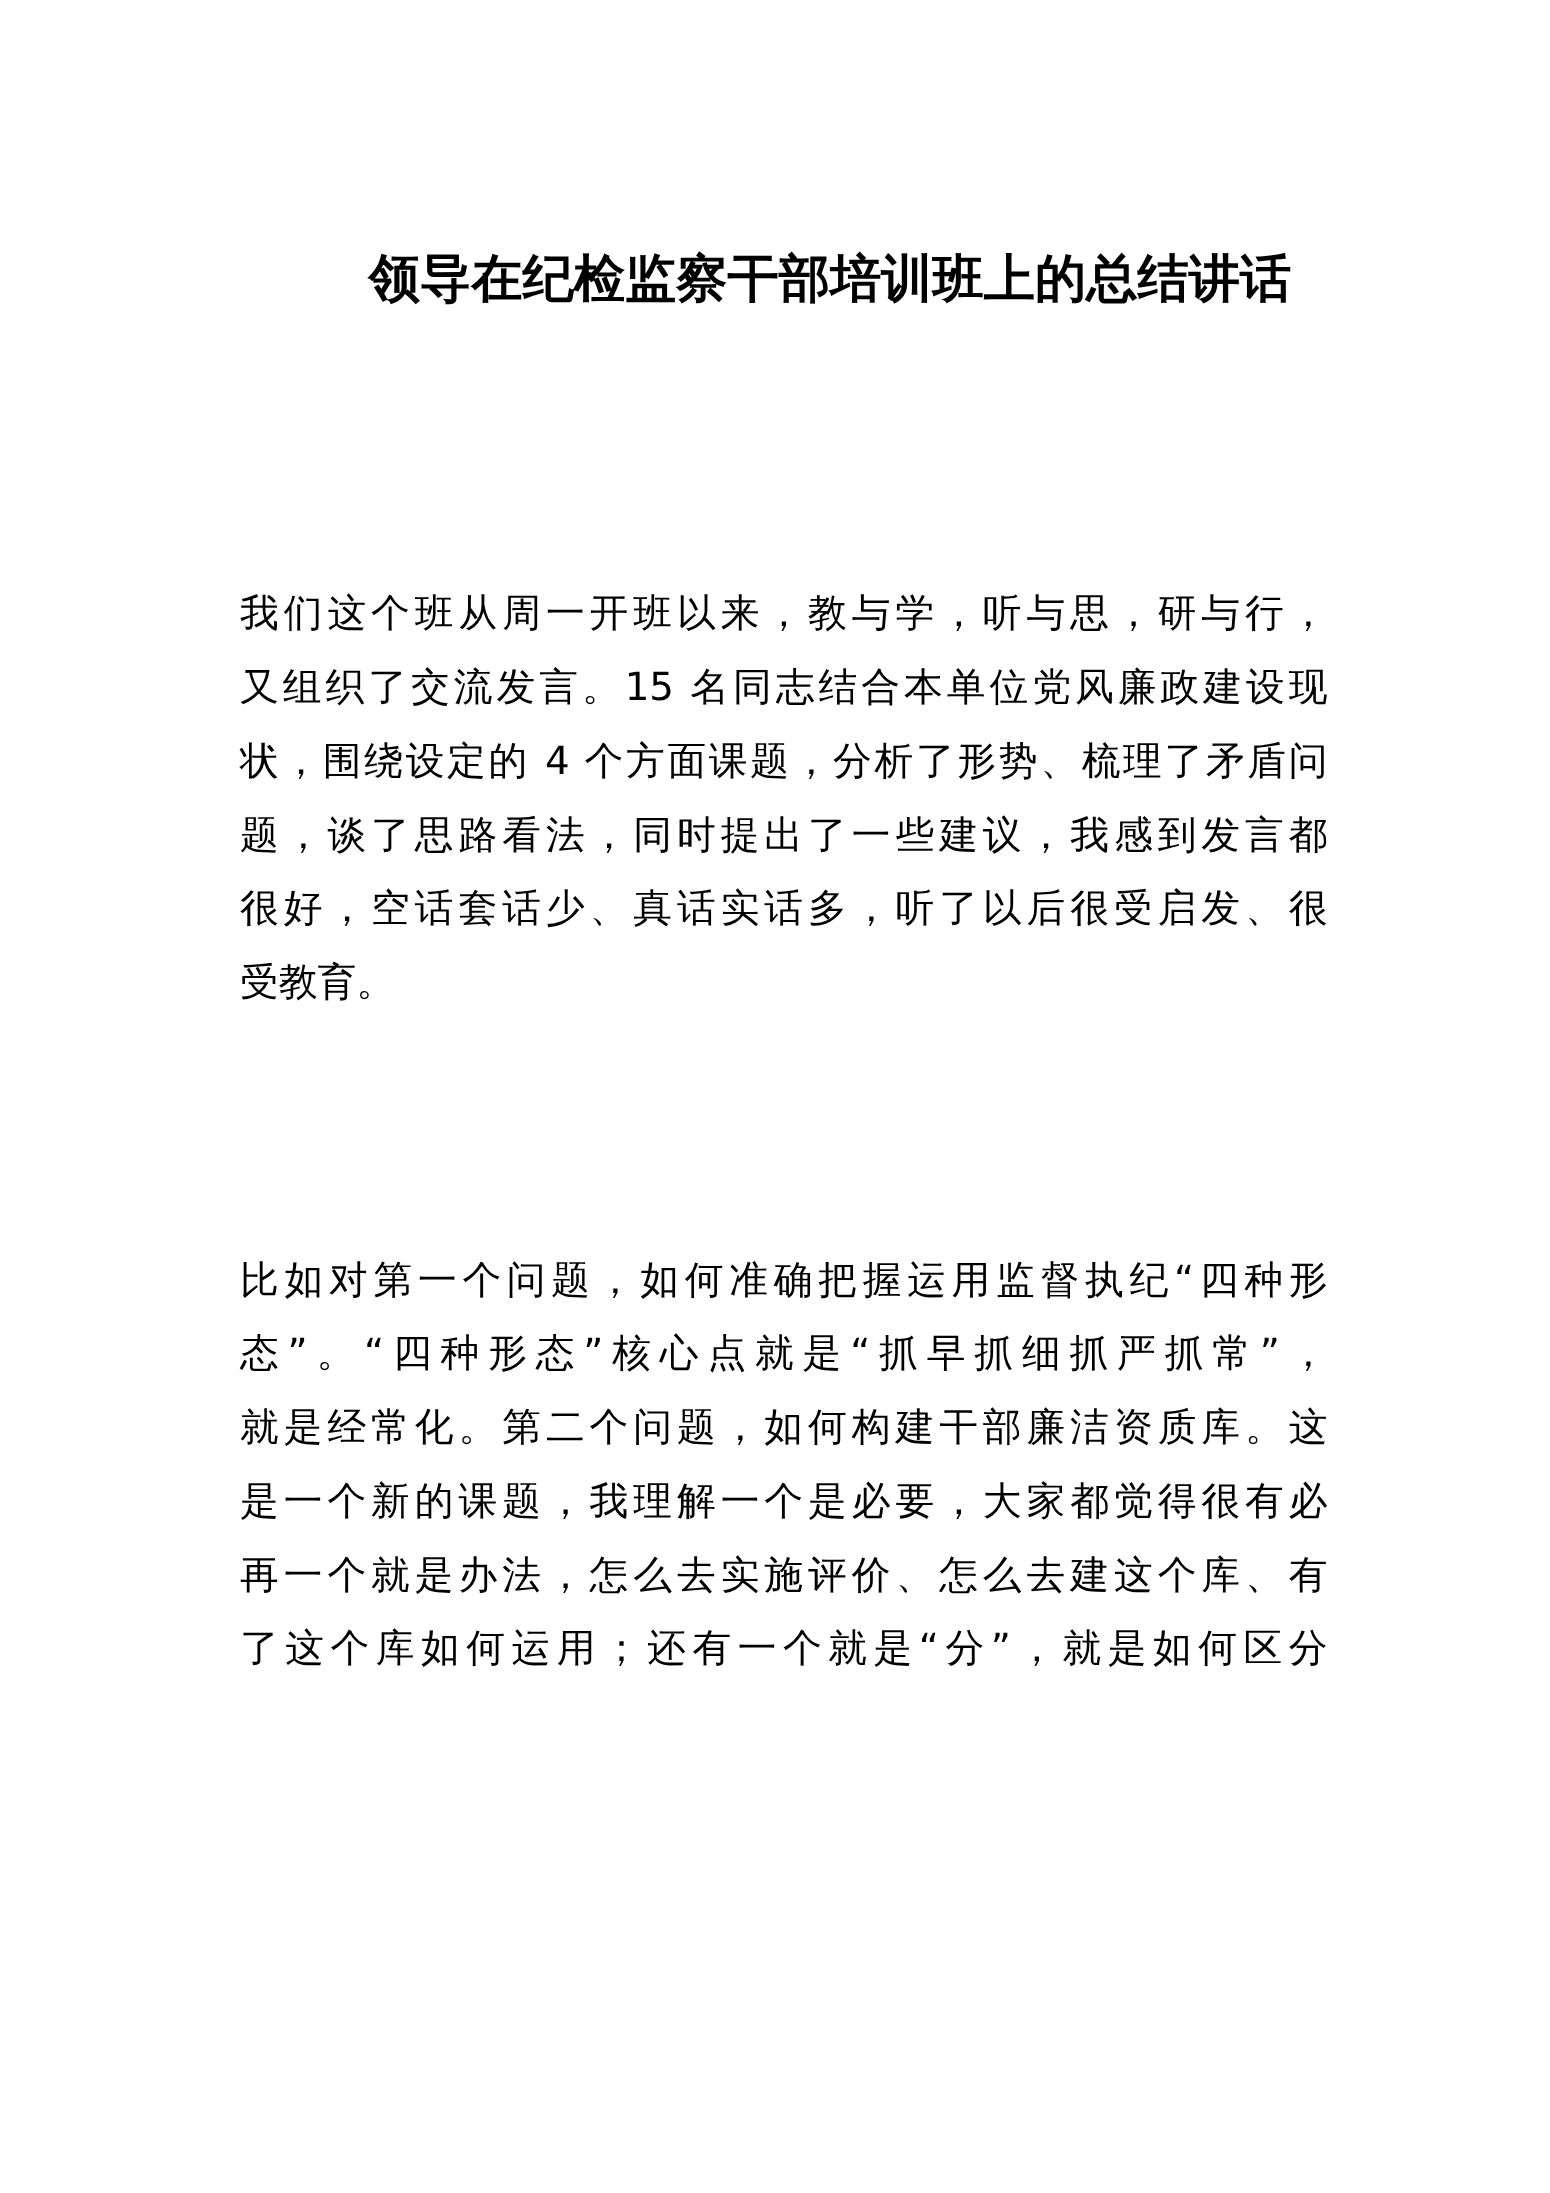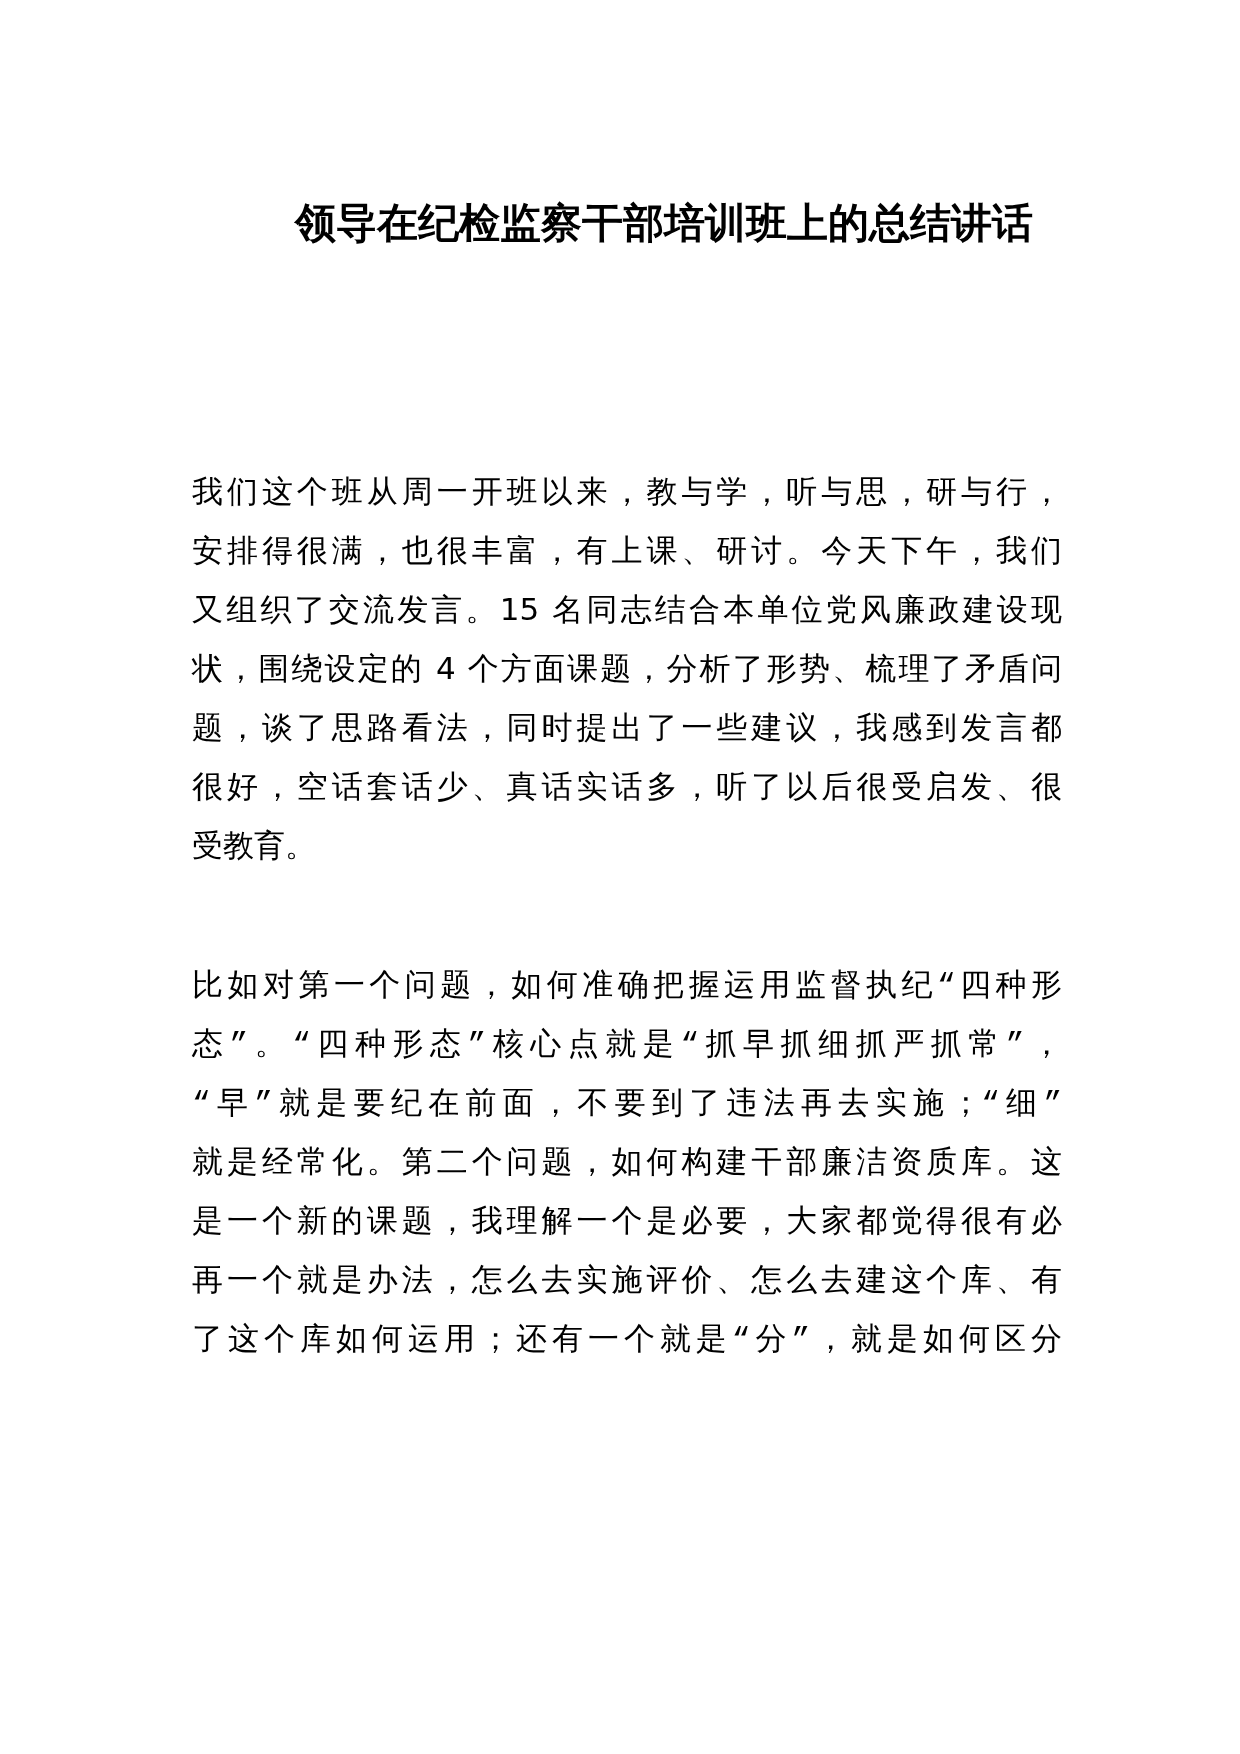--- a/index.html
+++ b/index.html
@@ -46,40 +46,38 @@
       height: 59px;
       line-height: 59px;
       white-space: nowrap;
       text-align: justify;
       text-align-last: justify;
     }
     .line.last {
       text-align-last: left;
     }
     #para1 { top: 458px; }
-    #para2 { top: 953px; font-family: Liberation Mono, monospace; }
+    #para2 { top: 991px; }
   </style>
 </head>
 <body>
 
 <div class="page">
   <h1 class="title">领导在纪检监察干部培训班上的总结讲话</h1>
 
   <div class="para" id="para1">
     <span class="line">我们这个班从周一开班以来，教与学，听与思，研与行，</span>
-    <span class="line">安排得很满，也很丰富，有上课、研讨。今天下午，我们</span>
     <span class="line">又组织了交流发言。15 名同志结合本单位党风廉政建设现</span>
     <span class="line">状，围绕设定的 4 个方面课题，分析了形势、梳理了矛盾问</span>
     <span class="line">题，谈了思路看法，同时提出了一些建议，我感到发言都</span>
     <span class="line">很好，空话套话少、真话实话多，听了以后很受启发、很</span>
     <span class="line last">受教育。</span>
   </div>
 
   <div class="para" id="para2">
     <span class="line">比如对第一个问题，如何准确把握运用监督执纪“四种形</span>
     <span class="line">态”。“四种形态”核心点就是“抓早抓细抓严抓常”，</span>
-    <span class="line">“早”就是要纪在前面，不要到了违法再去实施；“细”</span>
     <span class="line">就是经常化。第二个问题，如何构建干部廉洁资质库。这</span>
     <span class="line">是一个新的课题，我理解一个是必要，大家都觉得很有必</span>
     <span class="line">再一个就是办法，怎么去实施评价、怎么去建这个库、有</span>
     <span class="line">了这个库如何运用；还有一个就是“分”，就是如何区分</span>
   </div>
 </div>
 
 </body></html>

